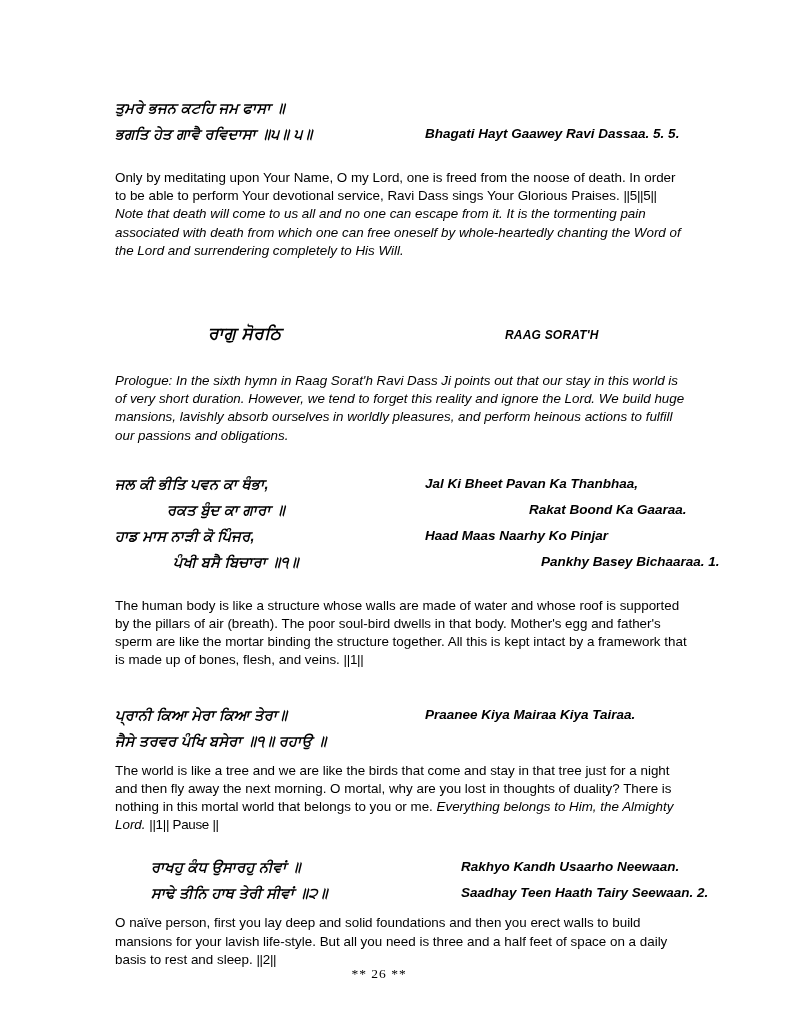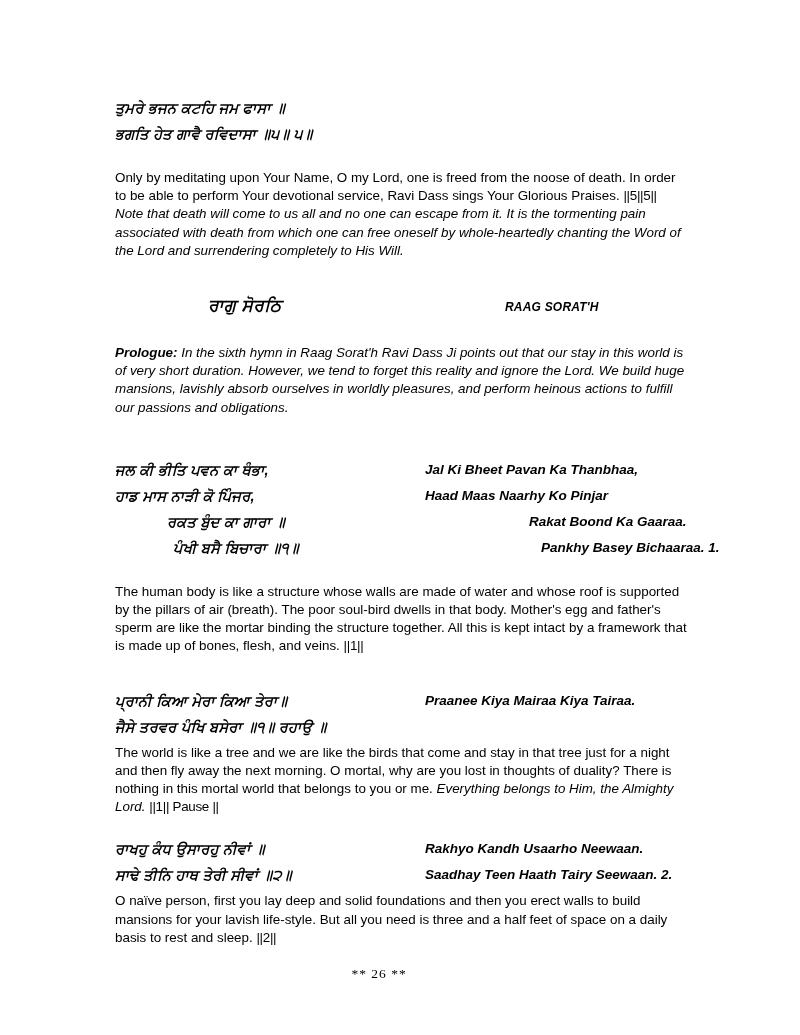--- a/index.html
+++ b/index.html
@@ -64,28 +64,28 @@
     font-family: "Liberation Sans", sans-serif;
     font-size: 13.4px;
     line-height: 18.2px;
     text-align: left;
     margin: 0;
   }
   .commentary .ital { font-style: italic; }
   .commentary .sep { letter-spacing: -0.3px; }
 
   .para-gap-top   { margin-top: 22px; }
-  .para-gap-top-s { margin-top: 0; }
+  .para-gap-top-s { margin-top: 8px; }
 
   
   .raag-heading {
     display: flex;
     width: 100%;
     align-items: baseline;
-    margin-top: 36px;
+    margin-top: 64px;
   }
   .raag-gurmukhi {
     width: 310px;
     flex: 0 0 310px;
     padding-left: 93px;
     box-sizing: border-box;
     font-style: italic;
     font-weight: bold;
     font-size: 17px;
     letter-spacing: 0.5px;
@@ -101,21 +101,21 @@
   }
 
   
   .prologue {
     font-family: "Liberation Sans", sans-serif;
     font-style: italic;
     font-size: 13.4px;
     line-height: 18.2px;
     margin-top: 28px;
   }
-  .prologue .lead { font-weight: bold; font-style: italic; }
+  .prologue .lead { font-weight: normal; font-style: italic; }
 
   
   .footer {
     position: absolute;
     left: 0;
     top: 966px;
     width: 758px;
     text-align: center;
     font-family: "Liberation Serif", serif;
     font-size: 13.5px;
@@ -127,66 +127,67 @@
 
 <div class="page">
   <div class="content">
 
     <div class="verse-block">
       <div class="verse-row">
         <div class="v-gurmukhi">ਤੁਮਰੇ ਭਜਨ ਕਟਹਿ ਜਮ ਫਾਸਾ ॥</div>
       </div>
       <div class="verse-row">
         <div class="v-gurmukhi">ਭਗਤਿ ਹੇਤ ਗਾਵੈ ਰਵਿਦਾਸਾ ॥੫॥ ੫॥</div>
+        <div class="v-translit">Bhagati Hayt Gaawey Ravi Dassaa. 5. 5.</div>
       </div>
     </div>
 
     <div class="commentary para-gap-top"><span>Only by meditating upon Your Name, O my Lord, one is freed from the noose of death. In order to be able to perform Your devotional service, Ravi Dass sings Your Glorious Praises. </span><span class="sep">||5||5||</span><br><span class="ital">Note that death will come to us all and no one can escape from it. It is the tormenting pain associated with death from which one can free oneself by whole-heartedly chanting the Word of the Lord and surrendering completely to His Will.</span></div>
 
     <div class="raag-heading">
       <div class="raag-gurmukhi">ਰਾਗੁ ਸੋਰਠਿ</div>
       <div class="raag-translit">RAAG SORAT'H</div>
     </div>
 
     <div class="prologue"><span class="lead">Prologue:</span><span> In the sixth hymn in Raag Sorat'h Ravi Dass Ji points out that our stay in this world is of very short duration. However, we tend to forget this reality and ignore the Lord. We build huge mansions, lavishly absorb ourselves in worldly pleasures, and perform heinous actions to fulfill our passions and obligations.</span></div>
 
-    <div class="verse-block" style="margin-top:40px;">
+    <div class="verse-block" style="margin-top:26px;">
       <div class="verse-row">
         <div class="v-gurmukhi">ਜਲ ਕੀ ਭੀਤਿ ਪਵਨ ਕਾ ਥੰਭਾ,</div>
         <div class="v-translit">Jal Ki Bheet Pavan Ka Thanbhaa,</div>
       </div>
       <div class="verse-row">
+        <div class="v-gurmukhi indent-1">ਰਕਤ ਬੁੰਦ ਕਾ ਗਾਰਾ ॥</div>
+        <div class="v-translit indent-1">Rakat Boond Ka Gaaraa.</div>
+      </div>
+      <div class="verse-row">
         <div class="v-gurmukhi">ਹਾਡ ਮਾਸ ਨਾੜੀ ਕੋ ਪਿੰਜਰ,</div>
         <div class="v-translit">Haad Maas Naarhy Ko Pinjar</div>
       </div>
       <div class="verse-row">
-        <div class="v-gurmukhi indent-1">ਰਕਤ ਬੁੰਦ ਕਾ ਗਾਰਾ ॥</div>
-        <div class="v-translit indent-1">Rakat Boond Ka Gaaraa.</div>
-      </div>
-      <div class="verse-row">
         <div class="v-gurmukhi indent-2">ਪੰਖੀ ਬਸੈ ਬਿਚਾਰਾ ॥੧॥</div>
         <div class="v-translit indent-2">Pankhy Basey Bichaaraa. 1.</div>
       </div>
     </div>
 
     <div class="commentary para-gap-top"><span>The human body is like a structure whose walls are made of water and whose roof is supported by the pillars of air (breath). The poor soul-bird dwells in that body. Mother's egg and father's sperm are like the mortar binding the structure together. All this is kept intact by a framework that is made up of bones, flesh, and veins. </span><span class="sep">||1||</span></div>
 
     <div class="verse-block" style="margin-top:32px;">
       <div class="verse-row">
         <div class="v-gurmukhi">ਪ੍ਰਾਨੀ ਕਿਆ ਮੇਰਾ ਕਿਆ ਤੇਰਾ॥</div>
         <div class="v-translit">Praanee Kiya Mairaa Kiya Tairaa.</div>
       </div>
       <div class="verse-row">
         <div class="v-gurmukhi">ਜੈਸੇ ਤਰਵਰ ਪੰਖਿ ਬਸੇਰਾ ॥੧॥ ਰਹਾਉ ॥</div>
       </div>
     </div>
 
     <div class="commentary para-gap-top-s"><span>The world is like a tree and we are like the birds that come and stay in that tree just for a night and then fly away the next morning. O mortal, why are you lost in thoughts of duality? There is nothing in this mortal world that belongs to you or me. </span><span class="ital"> Everything belongs to Him, the Almighty Lord. </span><span class="sep"> ||1|| Pause ||</span></div>
 
-    <div class="verse-block" style="margin-top:20px;">
+    <div class="verse-block" style="margin-top:20px;margin-left:36px;">
       <div class="verse-row">
         <div class="v-gurmukhi">ਰਾਖਹੁ ਕੰਧ ਉਸਾਰਹੁ ਨੀਵਾਂ ॥</div>
         <div class="v-translit">Rakhyo Kandh Usaarho Neewaan.</div>
       </div>
       <div class="verse-row">
         <div class="v-gurmukhi">ਸਾਢੇ ਤੀਨਿ ਹਾਥ ਤੇਰੀ ਸੀਵਾਂ ॥੨॥</div>
         <div class="v-translit">Saadhay Teen Haath Tairy Seewaan. 2.</div>
       </div>
     </div>
 

